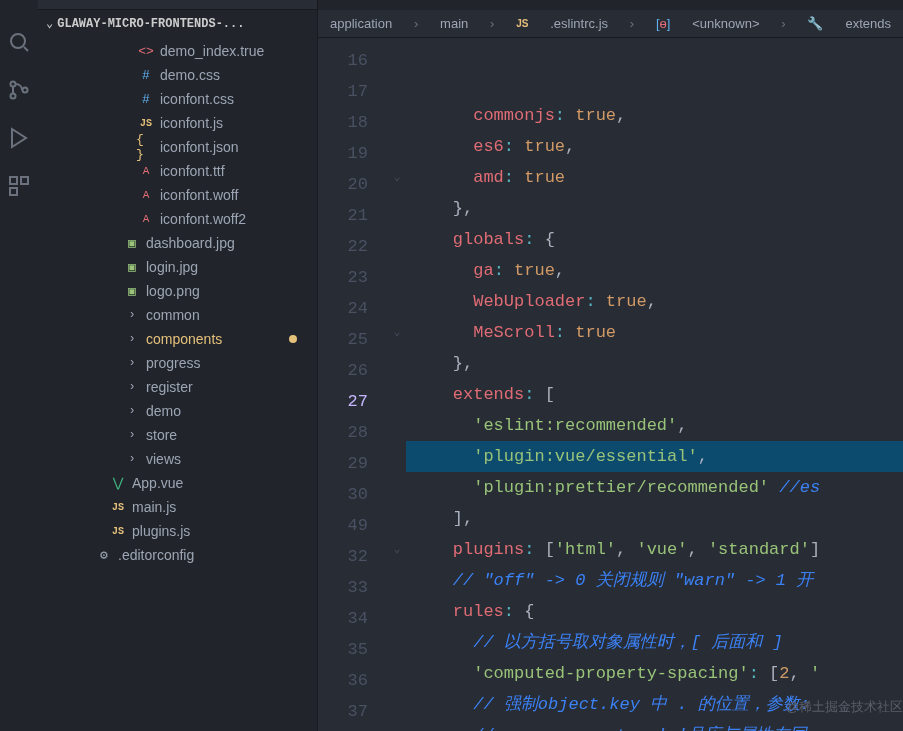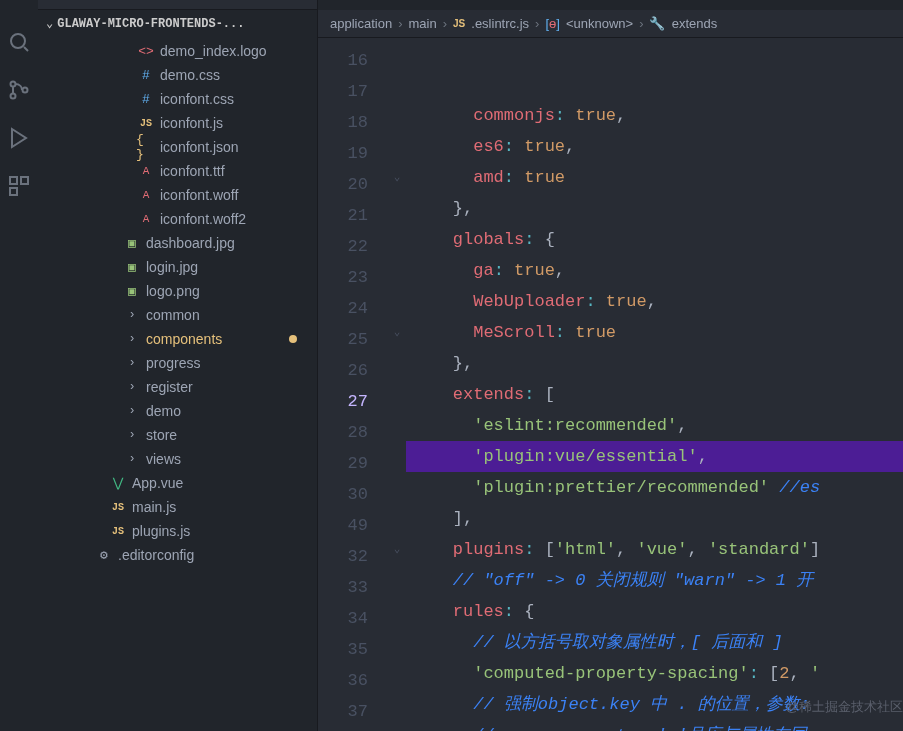--- a/index.html
+++ b/index.html
@@ -107,20 +107,21 @@
     }
     .breadcrumb {
       display: flex;
       align-items: center;
       padding: 6px 12px;
       font-size: 13px;
       font-family: -apple-system, 'Segoe UI', sans-serif;
       color: #9da5b4;
       border-bottom: 1px solid #181a1f;
       gap: 6px;
+      justify-content: space-between;
     }
     .breadcrumb .sep { color: #6b727d; }
     .bc-icon { display: inline-flex; align-items: center; }
     
     .editor {
       flex: 1;
       display: flex;
       overflow: hidden;
       font-size: 17px;
       line-height: 31px;
@@ -142,21 +143,21 @@
     .code {
       flex: 1;
       white-space: pre;
       overflow: hidden;
       position: relative;
     }
     .code-line {
       padding-left: 6px;
     }
     .code-line.hl {
-      background: #4c1d95;
+      background: #0c4a6e;
     }
     .gutter .ln, .fold-col .fm, .code-line {
       height: 31px;
       display: block;
     }
     
     .k-prop { color: #e06c75; }
     .k-bool { color: #d19a66; }
     .k-num { color: #d19a66; }
     .k-str { color: #98c379; }
@@ -202,21 +203,21 @@
 
 <div class="sidebar">
   <div class="sidebar-top"></div>
   <div class="sidebar-header">
     <span class="chevron">⌄</span>
     <span>GLAWAY-MICRO-FRONTENDS-...</span>
   </div>
   <div class="file-tree" id="file-tree">
       <div class="tree-item" style="padding-left: 98px;">
         <span class="icon-box ic-html">&lt;&gt;</span>
-        <span class="label">demo_index.logo</span>
+        <span class="label">demo_index.true</span>
       </div>
       <div class="tree-item" style="padding-left: 98px;">
         <span class="icon-box ic-hash">#</span>
         <span class="label">demo.css</span>
       </div>
       <div class="tree-item" style="padding-left: 98px;">
         <span class="icon-box ic-hash">#</span>
         <span class="label">iconfont.css</span>
       </div>
       <div class="tree-item" style="padding-left: 98px;">

